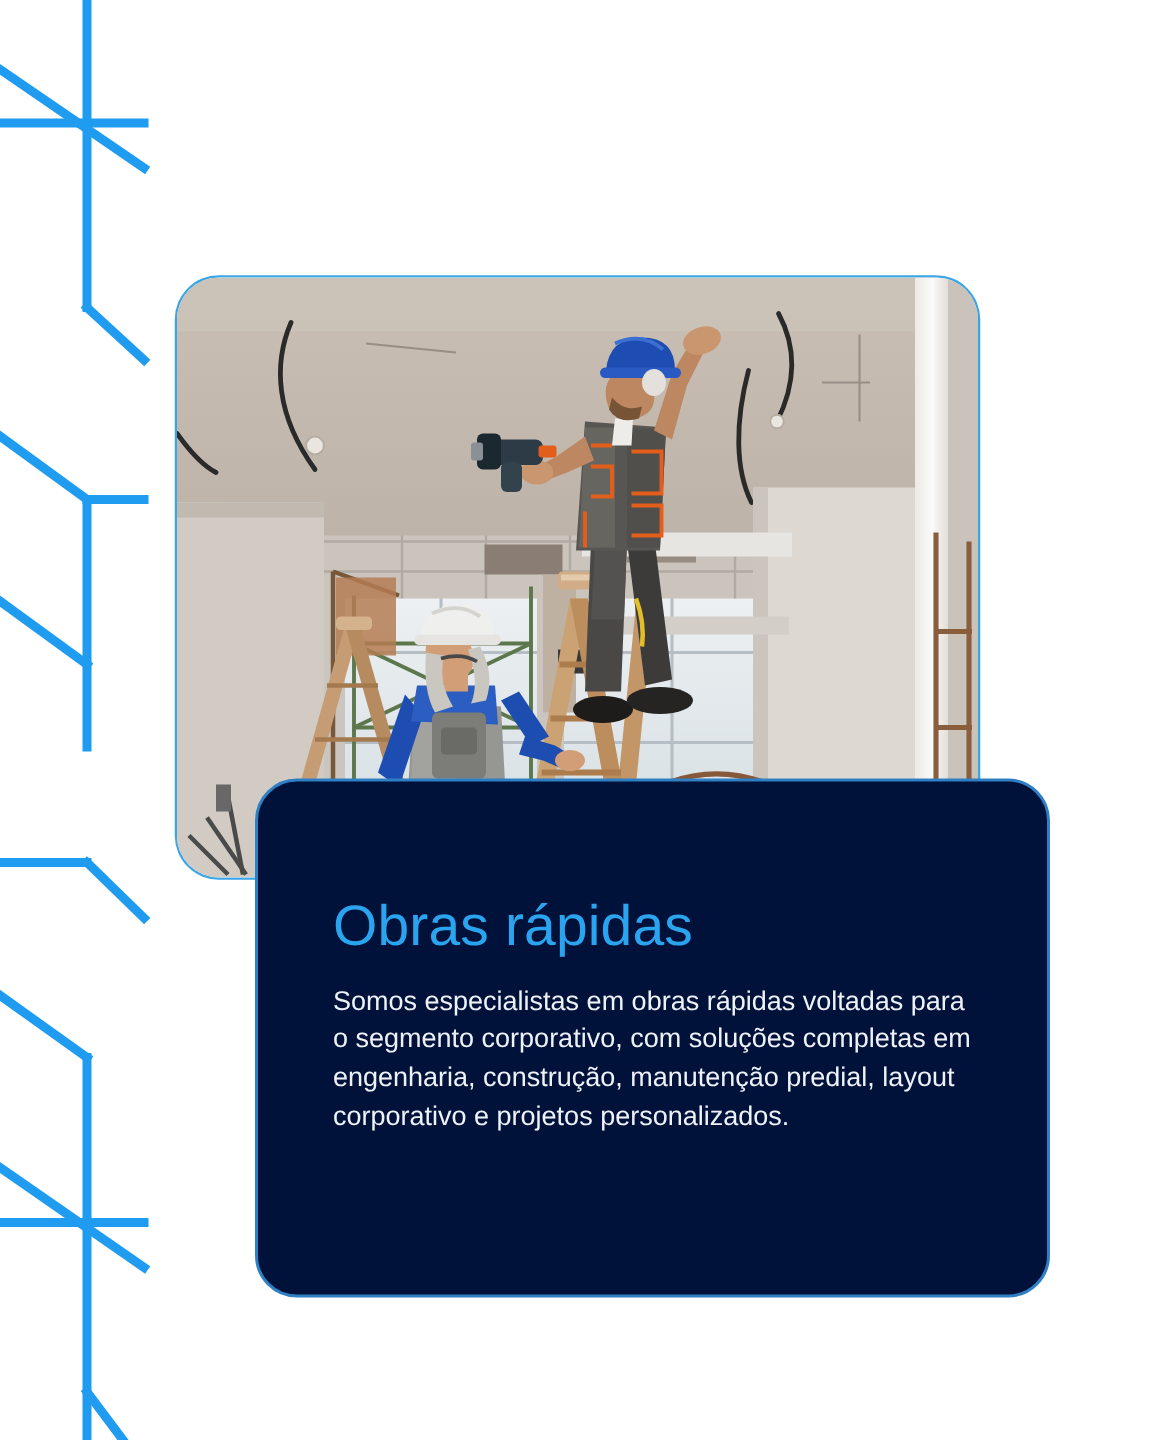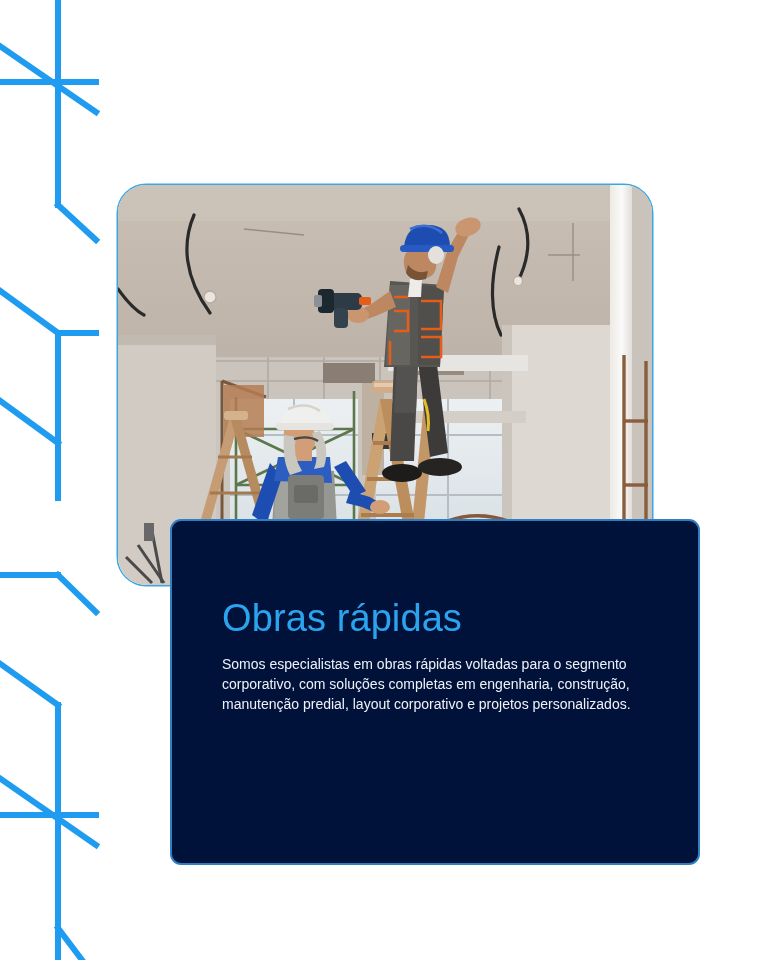--- a/index.html
+++ b/index.html
@@ -53,36 +53,36 @@
 
   
   #info-card {
     position: absolute;
     left: 170px;
     top: 519px;
     width: 530px;
     height: 346px;
     background: #00123a;
     border: 2px solid #2f7fc4;
-    border-radius: 11px;
+    border-radius: 28px;
     z-index: 3;
     padding: 78px 46px 40px 50px;
   }
 
   #card-title {
     font-size: 38px;
     font-weight: 300;
     letter-spacing: 0.1px;
     color: #2ba4ef;
     line-height: 1.05;
     margin-bottom: 16px;
   }
 
   #card-body {
-    font-size: 14px;
+    font-size: 18px;
     font-weight: 400;
     line-height: 1.42;
     color: #eef2f8;
     max-width: 440px;
   }
 </style>
 </head>
 <body>
 
 <div id="stage">

